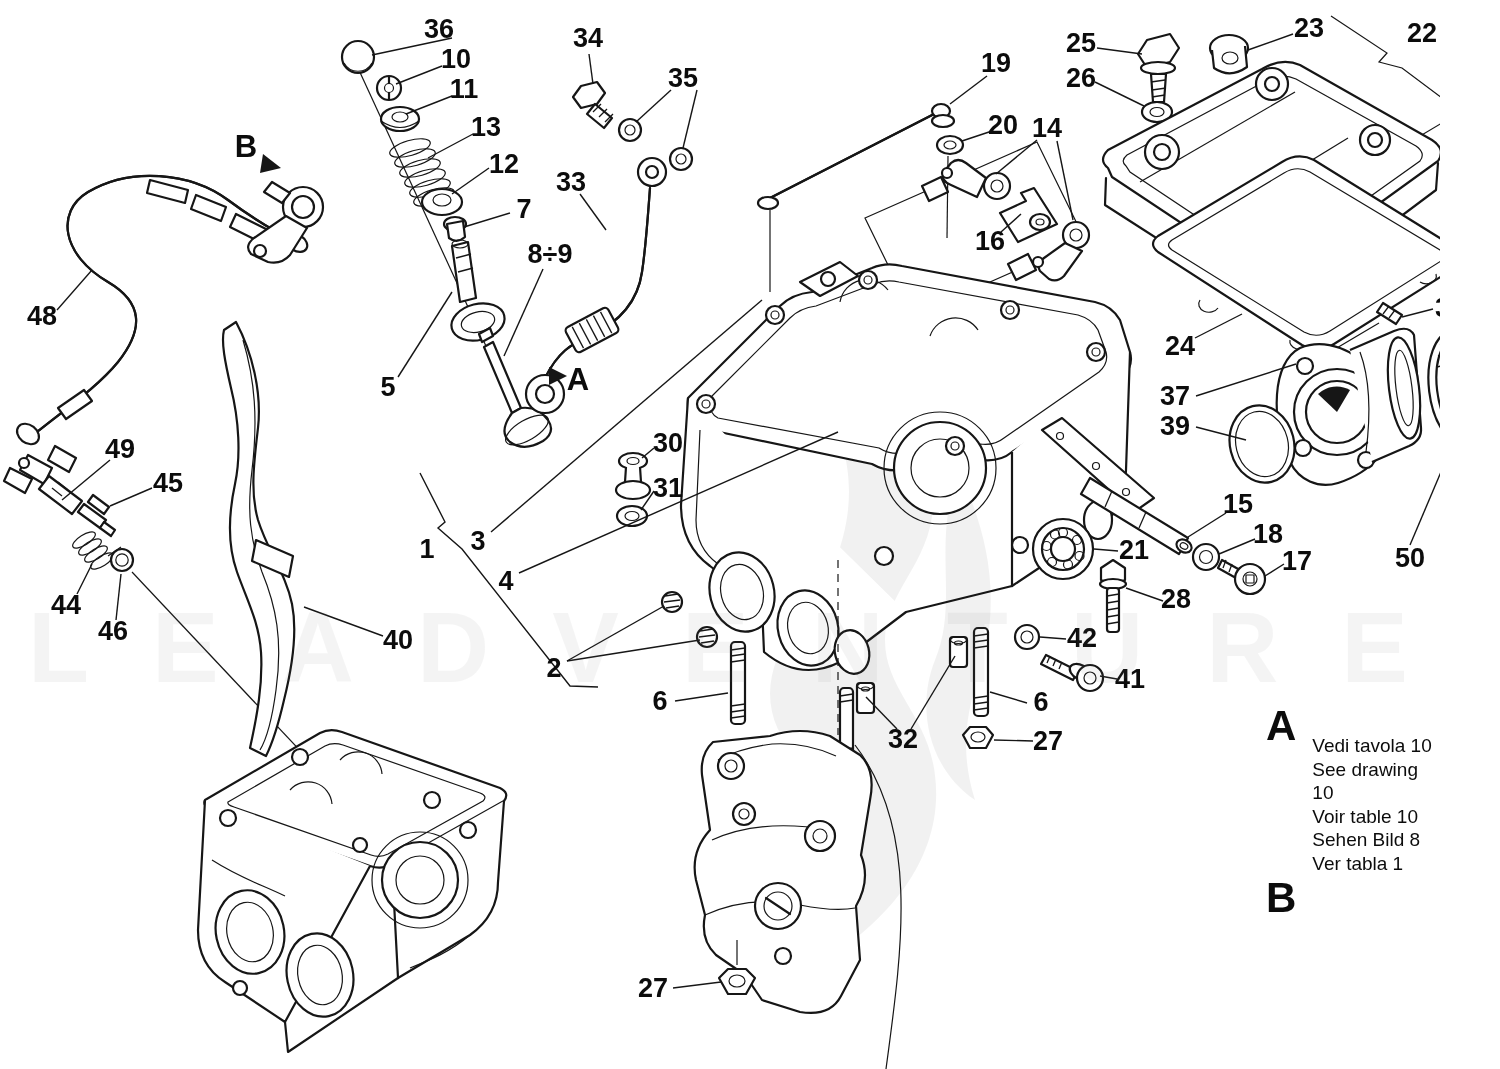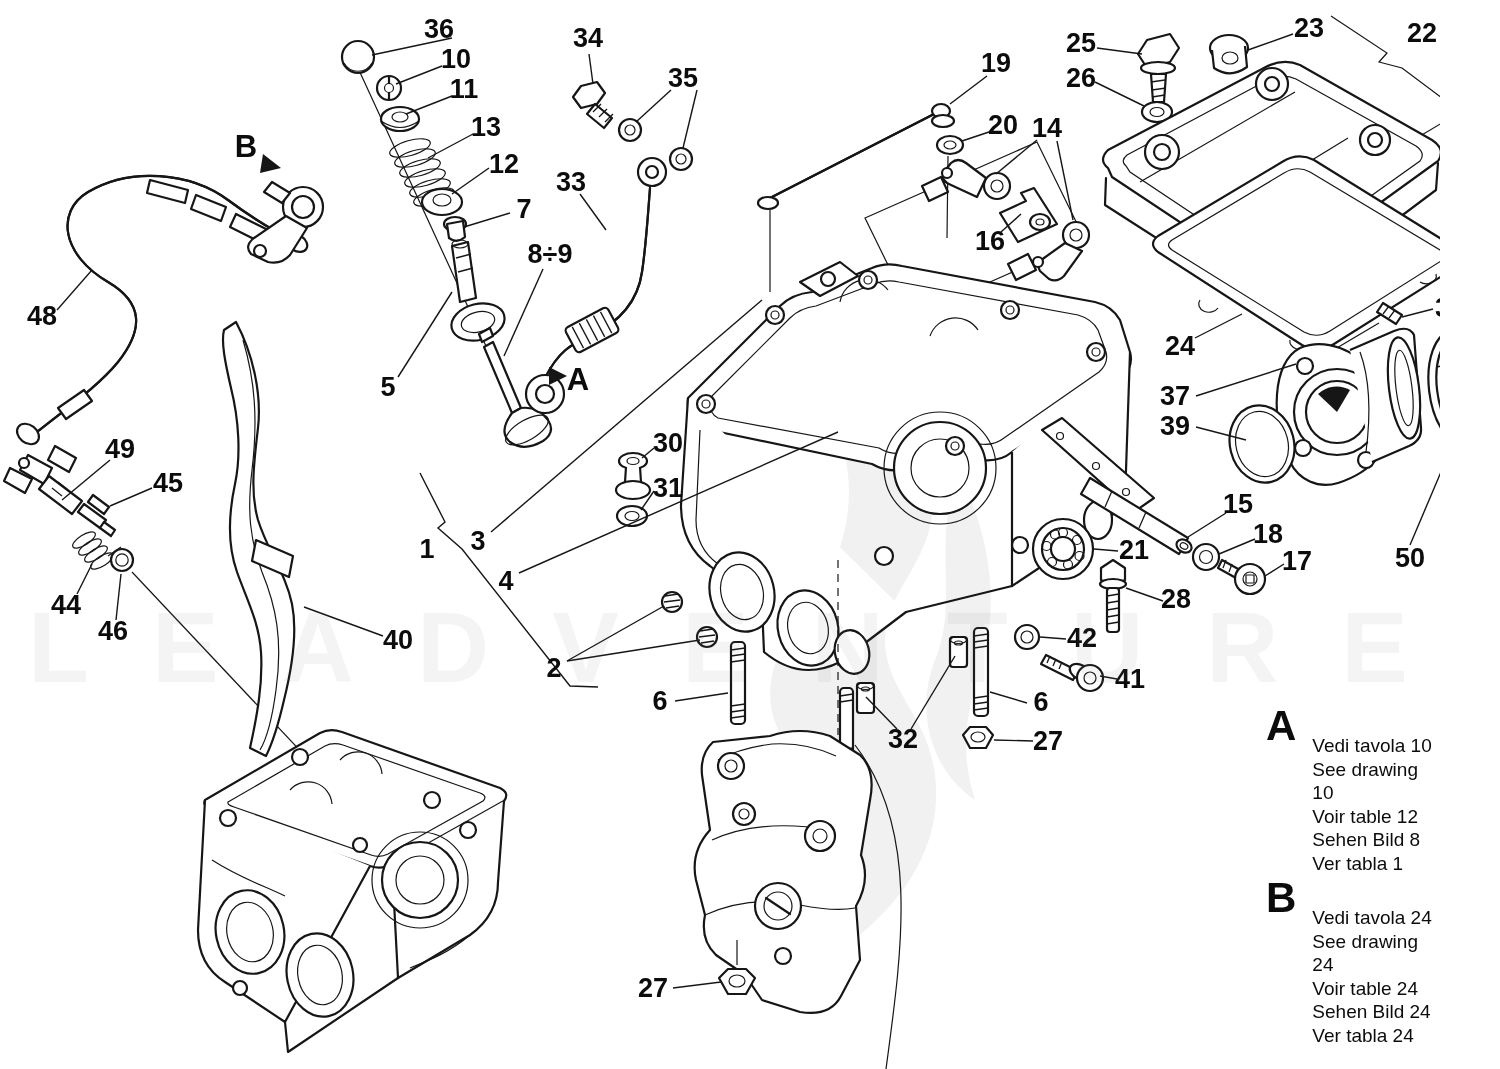--- a/index.html
+++ b/index.html
@@ -608,33 +608,26 @@
 
 
 <div class="watermark-text">LEADVENTURE</div>
 
 
 <div class="note-block" style="left:1266px;top:706px;">
   <div class="note-letter">A</div>
   <div class="note-lines">
     <div>Vedi tavola 10</div>
     <div>See drawing 10</div>
-    <div>Voir table 12</div>
+    <div>Voir table 10</div>
     <div>Sehen Bild 8</div>
     <div>Ver tabla 1</div>
   </div>
 </div>
 
 
 <div class="note-block" style="left:1266px;top:878px;">
   <div class="note-letter">B</div>
-  <div class="note-lines">
-    <div>Vedi tavola 24</div>
-    <div>See drawing 24</div>
-    <div>Voir table 24</div>
-    <div>Sehen Bild 24</div>
-    <div>Ver tabla 24</div>
-  </div>
 </div>
 
 
 
 </div>
 
 </body></html>

